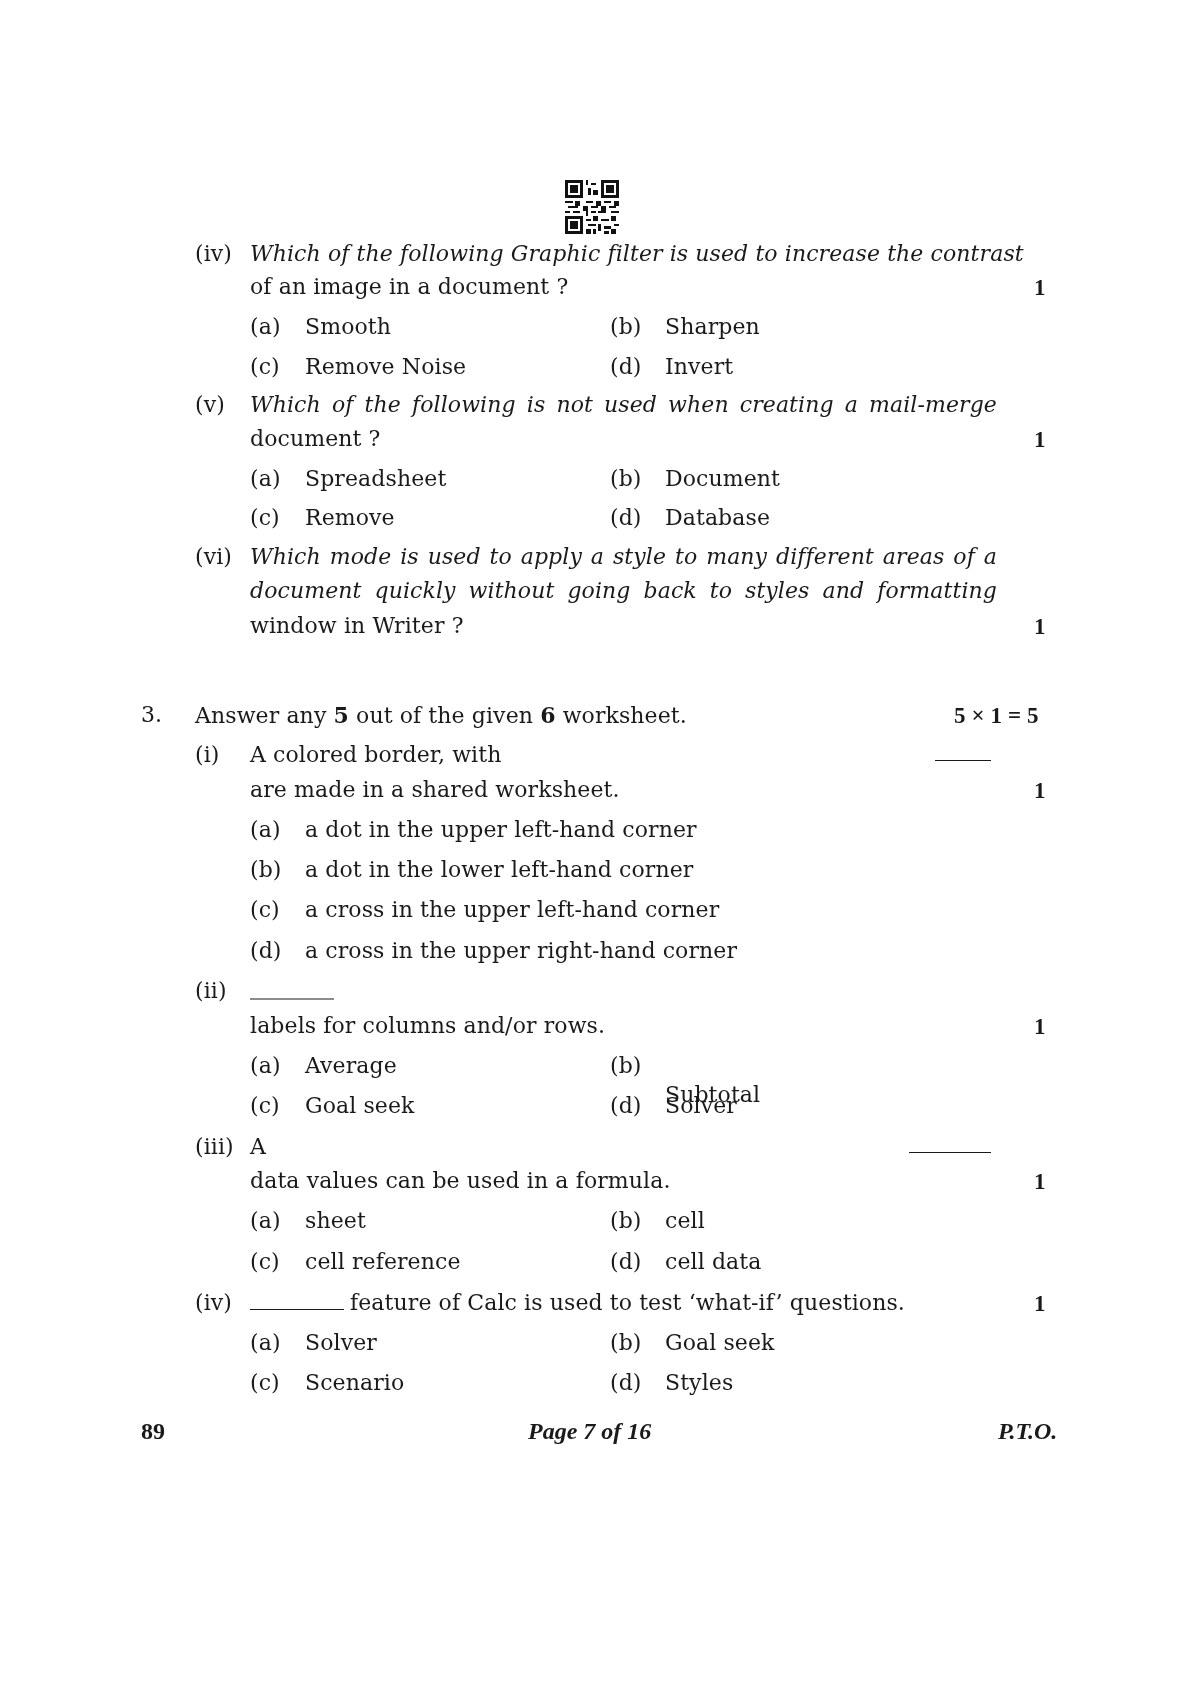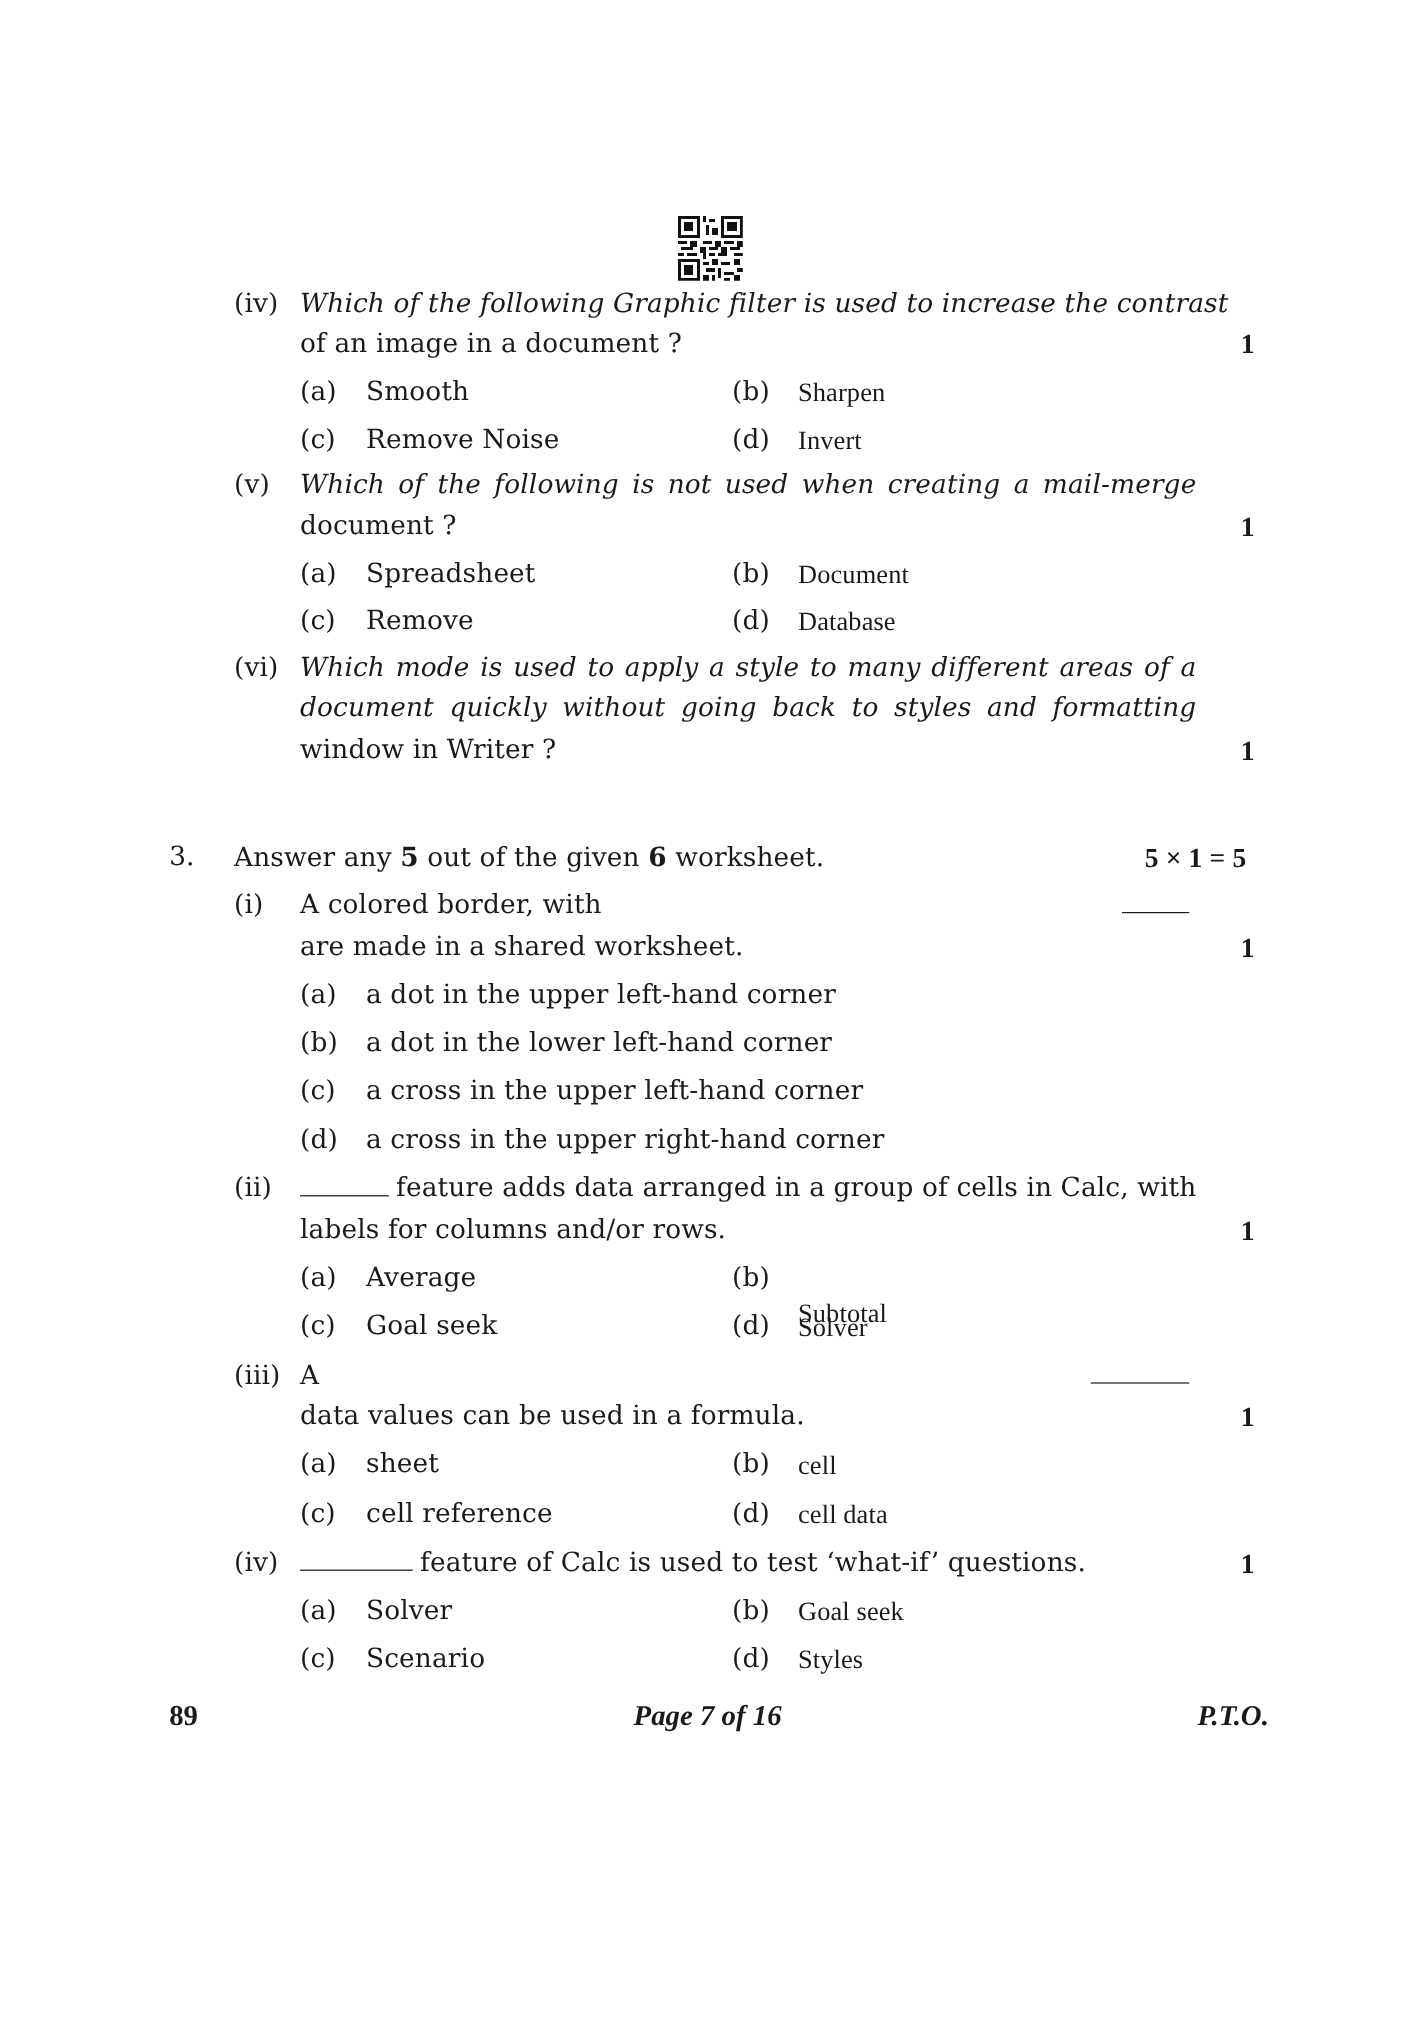--- a/index.html
+++ b/index.html
@@ -8,21 +8,21 @@
     font-family: "DejaVu Serif", "Liberation Serif", serif;
     color: #1a1a1a;
   }
   .t { position: absolute; white-space: nowrap; font-size: 22px; line-height: 1; transform: translateY(-50%); letter-spacing: 0.1px; }
   .qlabel { left: 195px; }
   .qtext { left: 250px; }
   .qtext.just { width: 747px; text-align: justify; text-align-last: justify; font-style: italic; }
   .optl1 { left: 250px; }
   .optt1 { left: 305px; }
   .optl2 { left: 610px; }
-  .optt2 { left: 665px; font-family: Liberation Serif, serif; }
+  .optt2 { left: 665px; }
   .mark { left: 1034px; font-weight: bold; font-family: "Liberation Serif", serif; font-size: 23px; }
   .sec-num { left: 141px; }
   .sec-marks { left: 954px; font-weight: bold; font-family: "Liberation Serif", serif; font-size: 23px; }
   b { font-weight: bold; }
   .blank { display: inline-block; border-bottom: 1.5px solid #1a1a1a; height: 16px; vertical-align: baseline; margin: 0 6px; }
   .footer { position: absolute; top: 1431px; transform: translateY(-50%); font-family: "Liberation Serif", serif; font-size: 24px; font-weight: bold; }
   .footer.italic { font-style: italic; }
   .qr { position: absolute; left: 565px; top: 180px; width: 54px; height: 54px; }
 </style>
 </head>
@@ -135,21 +135,20 @@
   <span class="t optl1" style="top:910px">(c)</span>
   <span class="t optt1" style="top:910px">a cross in the upper left-hand corner</span>
   <span class="t optl1" style="top:951px">(d)</span>
   <span class="t optt1" style="top:951px">a cross in the upper right-hand corner</span>
 </div>
 
 <div>
   <span class="t qlabel" style="top:991px">(ii)</span>
   <span class="t qtext" style="top:991px; width:747px; display:flex; justify-content:space-between">
       <span class="blank" style="width:84px; margin-left:0"></span>
-      <span>feature adds data arranged in a group of cells in Calc, with</span>
     </span>
   <span class="t qtext" style="top:1026px">labels for columns and/or rows.</span>
   <span class="t mark" style="top:1026px">1</span>
   <span class="t optl1" style="top:1066px">(a)</span>
   <span class="t optt1" style="top:1066px">Average</span>
   <span class="t optl2" style="top:1066px">(b)</span>
   <span class="t optt2" style="top:1095px">Subtotal</span>
   <span class="t optl1" style="top:1106px">(c)</span>
   <span class="t optt1" style="top:1106px">Goal seek</span>
   <span class="t optl2" style="top:1106px">(d)</span>

